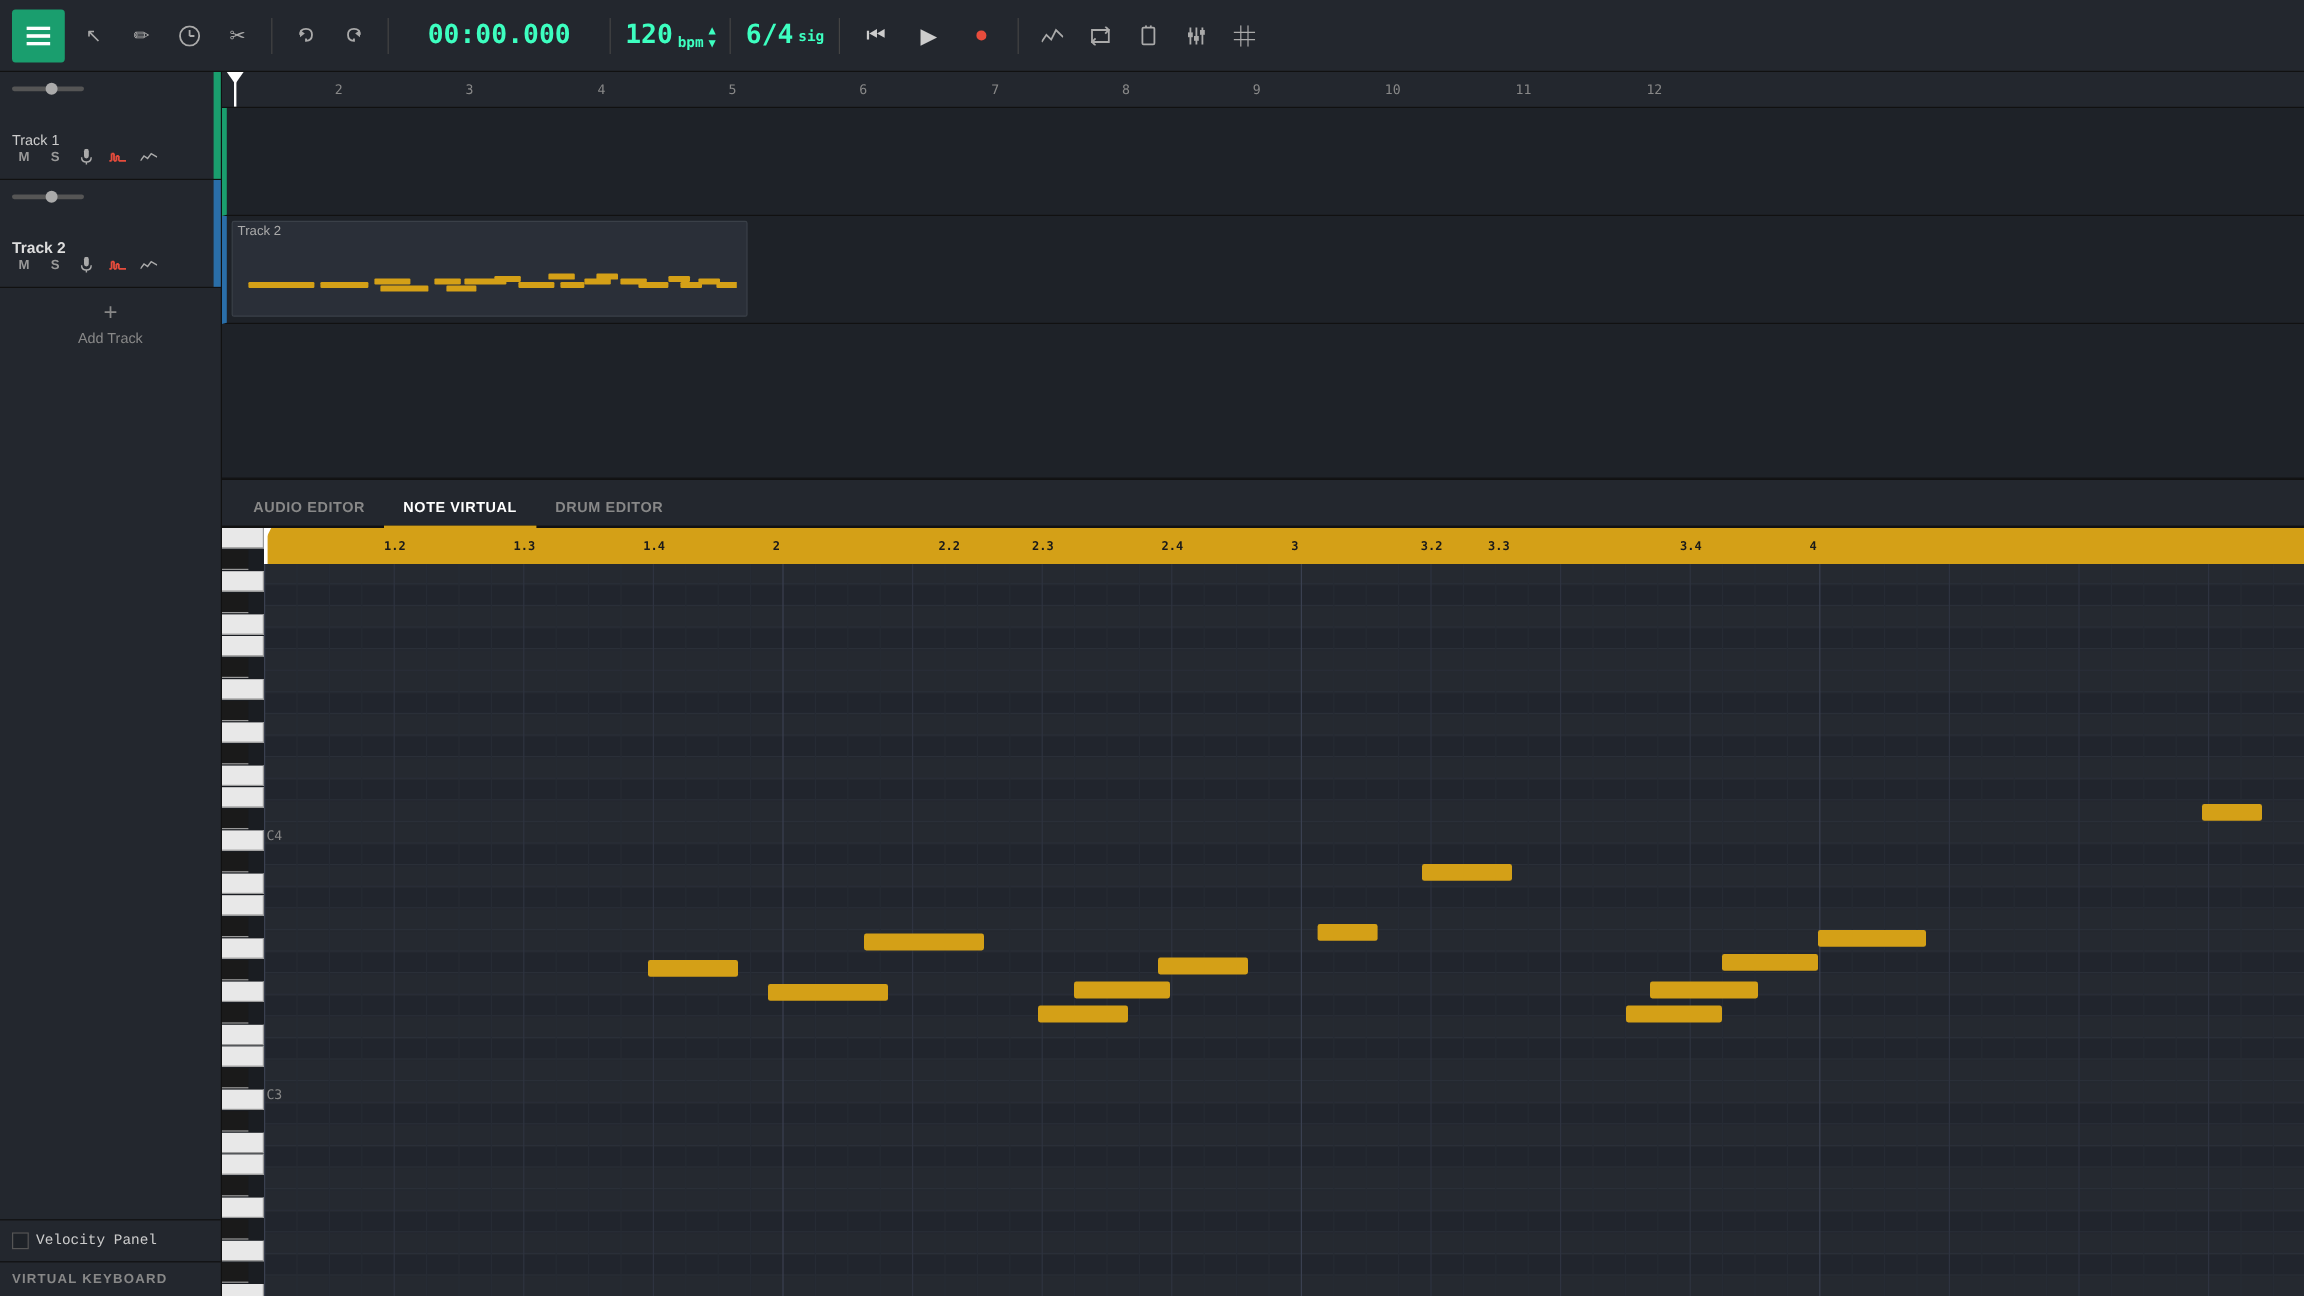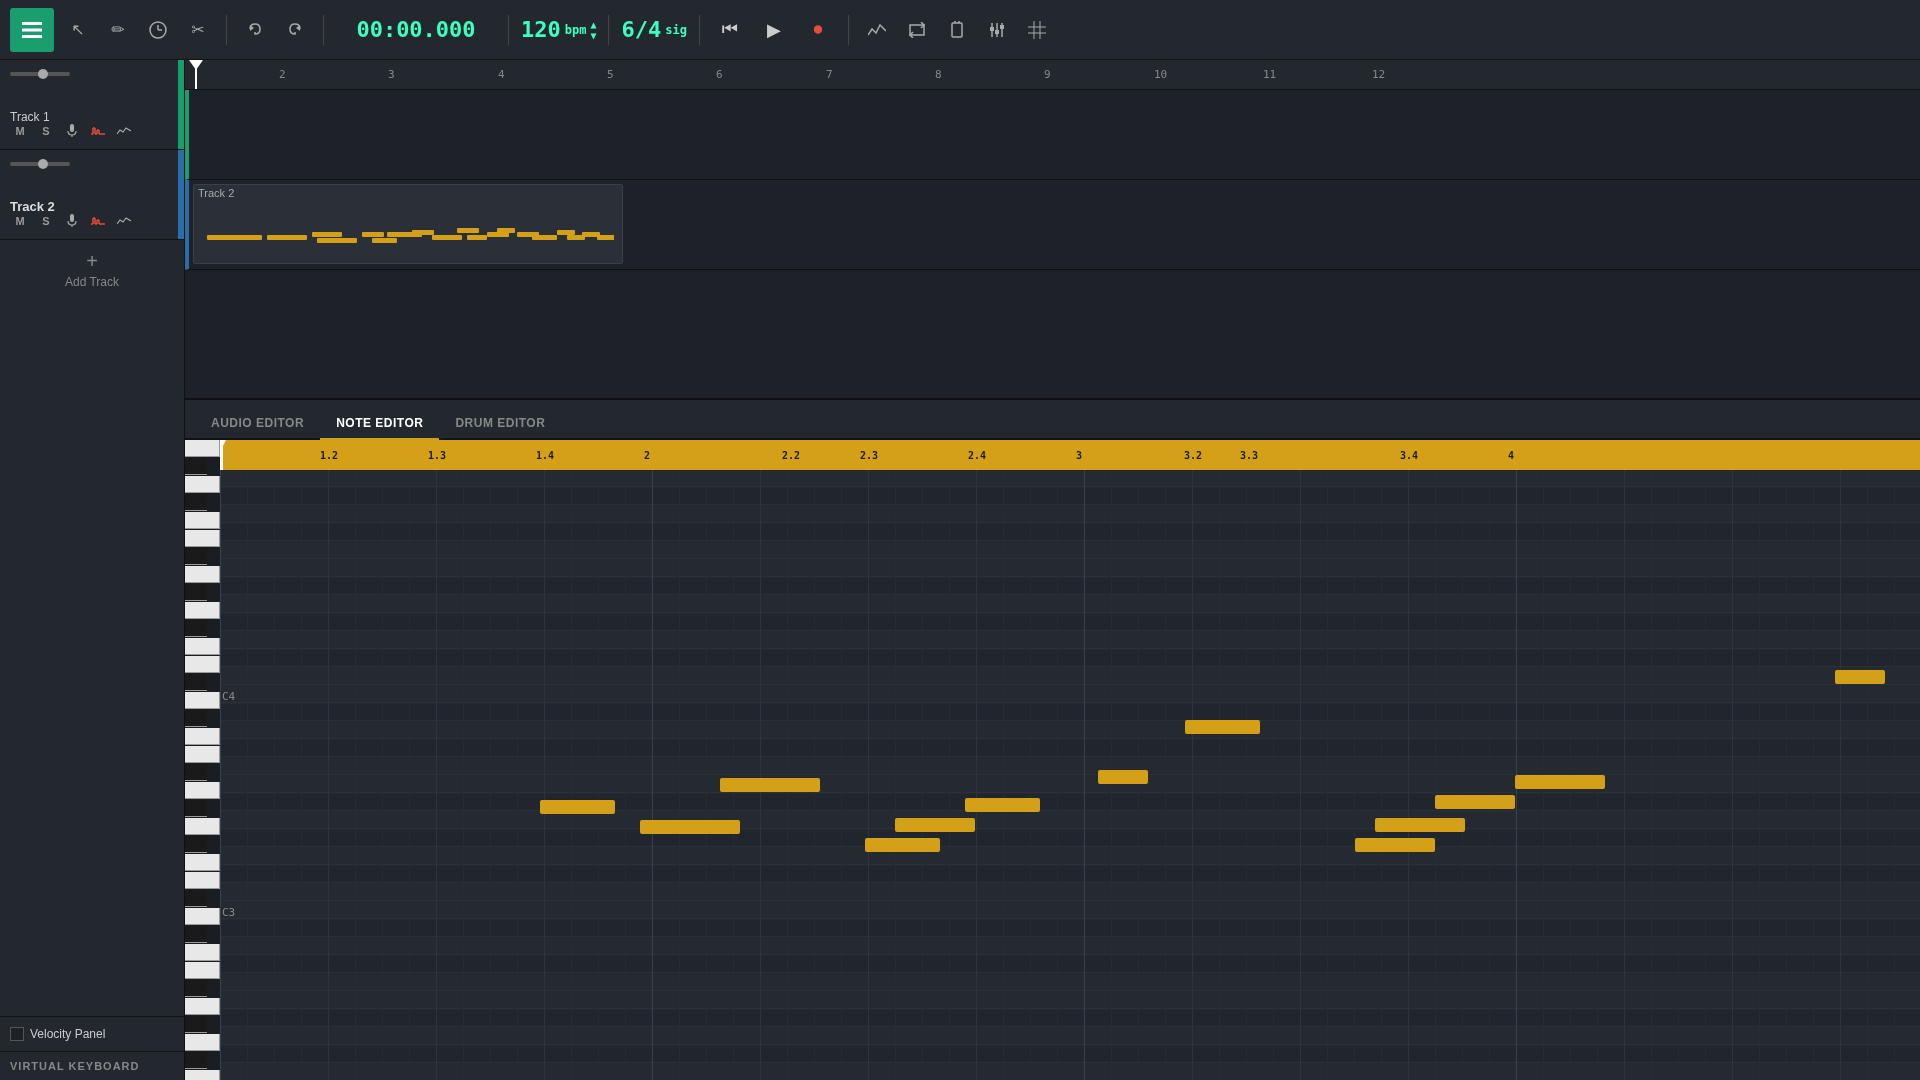--- a/index.html
+++ b/index.html
@@ -36,21 +36,21 @@
       font-weight: bold;
       font-family: monospace;
       min-width: 160px;
       text-align: center;
     }
     .bpm-display {
       color: #3dffc0;
       font-size: 22px;
       font-weight: bold;
       font-family: monospace;
-      display: flex; align-items: center; gap: 4px;
+      display: flex; align-items: flex-end; gap: 4px;
     }
     .bpm-label { font-size: 12px; color: #3dffc0; }
     .bpm-arrows { display: flex; flex-direction: column; font-size: 10px; color: #3dffc0; }
     .sig-display {
       color: #3dffc0;
       font-size: 22px;
       font-weight: bold;
       font-family: monospace;
       display: flex; align-items: center; gap: 4px;
     }
@@ -175,20 +175,21 @@
     }
     .cb { width: 14px; height: 14px; border: 1px solid #555; background: #1e2228; cursor: pointer; }
 
     #velocity-panel-row {
       margin-top: auto;
       padding: 10px;
       border-top: 1px solid #111;
       display: flex;
       align-items: center;
       gap: 6px;
+      font-family: Liberation Mono, monospace;
     }
 
     #virtual-keyboard-label {
       padding: 8px 10px;
       border-top: 1px solid #111;
       font-size: 11px;
       font-weight: bold;
       color: #888;
       letter-spacing: 1px;
     }
@@ -625,21 +626,21 @@
             </div>
           </div>
         </div>
 
         <div class="track-row" style="flex:1;"></div>
       </div>
     </div>
 
     <div id="editor-tabs">
       <div class="editor-tab">AUDIO EDITOR</div>
-      <div class="editor-tab active">NOTE EDITOR</div>
+      <div class="editor-tab active">NOTE VIRTUAL</div>
       <div class="editor-tab">DRUM EDITOR</div>
     </div>
 
     <div id="note-editor">
 
       <div id="piano-keys" style="width:35px; overflow:hidden; background:#1a1d22; flex-shrink:0; position:relative;">
 
         <div id="piano-inner" style="position:absolute; top:0; left:0; width:35px; bottom:0;">
         <div style="position: absolute; top: 0px; left: 0px; width: 35px; height: 17px; background: rgb(232, 232, 232); border-bottom: 1px solid rgb(153, 153, 153); border-right: 1px solid rgb(153, 153, 153); z-index: 1; cursor: pointer;"></div>
             <div style="position: absolute; top: 18px; left: 0px; width: 22px; height: 17px; background: rgb(26, 26, 26); border-bottom: 1px solid rgb(153, 153, 153); z-index: 2; cursor: pointer;"></div>

